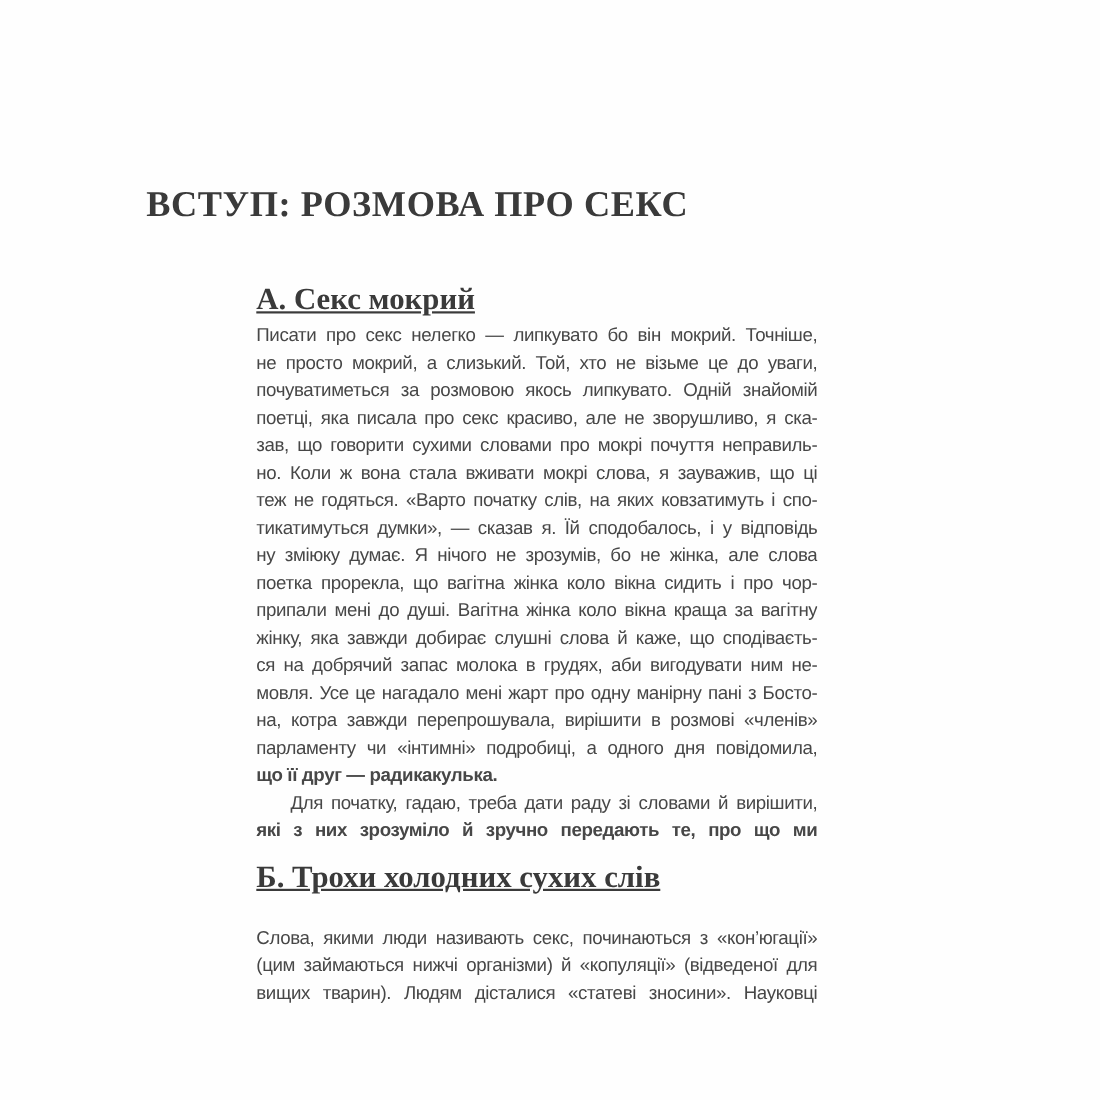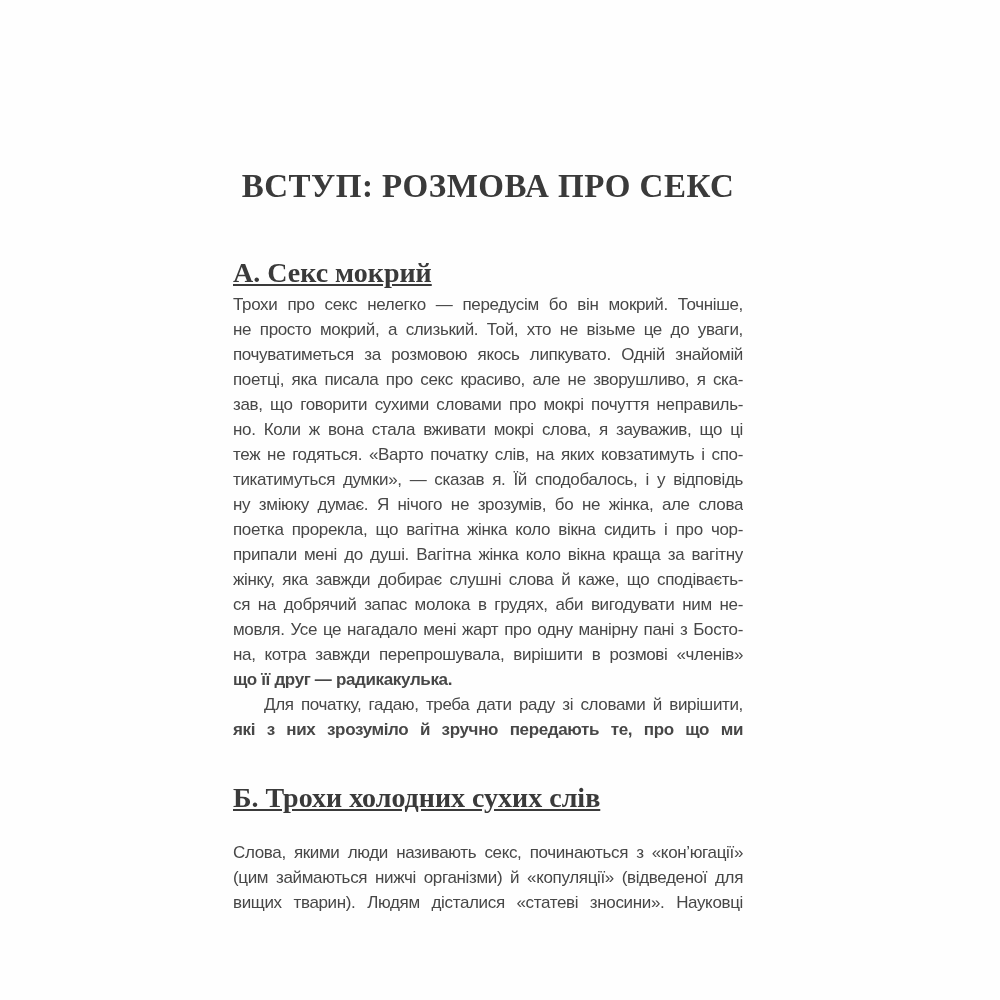--- a/index.html
+++ b/index.html
@@ -15,21 +15,20 @@
     background: var(--bg);
     overflow: hidden;
     font-family: "Liberation Sans", sans-serif;
   }
   .chapter-title {
     position: absolute;
     left: 133px;
     top: 170px;
     width: 710px;
     margin: 0;
-    text-align: center;
     font-family: "Liberation Serif", serif;
     font-weight: bold;
     font-size: 33px;
     line-height: 1;
     letter-spacing: 0.5px;
     color: var(--heading);
     white-space: nowrap;
   }
   .section-heading {
     position: absolute;
@@ -68,35 +67,36 @@
 </style>
 </head>
 <body>
 
 <div class="page">
   <h1 class="chapter-title">ВСТУП: РОЗМОВА ПРО СЕКС</h1>
 
   <h2 class="section-heading" id="heading-a">А. Секс мокрий</h2>
 
   <div class="para-flow" id="text-a">
-      <div class="line">Трохи про секс нелегко — передусім бо він мокрий. Точніше,</div>
+      <div class="line">Писати про секс нелегко — липкувато бо він мокрий. Точніше,</div>
       <div class="line">не просто мокрий, а слизький. Той, хто не візьме це до уваги,</div>
       <div class="line">почуватиметься за розмовою якось липкувато. Одній знайомій</div>
       <div class="line">поетці, яка писала про секс красиво, але не зворушливо, я ска-</div>
       <div class="line">зав, що говорити сухими словами про мокрі почуття неправиль-</div>
       <div class="line">но. Коли ж вона стала вживати мокрі слова, я зауважив, що ці</div>
       <div class="line">теж не годяться. «Варто початку слів, на яких ковзатимуть і спо-</div>
       <div class="line">тикатимуться думки», — сказав я. Їй сподобалось, і у відповідь</div>
       <div class="line">ну зміюку думає. Я нічого не зрозумів, бо не жінка, але слова</div>
       <div class="line">поетка прорекла, що вагітна жінка коло вікна сидить і про чор-</div>
       <div class="line">припали мені до душі. Вагітна жінка коло вікна краща за вагітну</div>
       <div class="line">жінку, яка завжди добирає слушні слова й каже, що сподіваєть-</div>
       <div class="line">ся на добрячий запас молока в грудях, аби вигодувати ним не-</div>
       <div class="line">мовля. Усе це нагадало мені жарт про одну манірну пані з Босто-</div>
       <div class="line">на, котра завжди перепрошувала, вирішити в розмові «членів»</div>
+      <div class="line">парламенту чи «інтимні» подробиці, а одного дня повідомила,</div>
       <div class="line no-justify">що її друг — радикакулька.</div>
       <div class="line indent">Для початку, гадаю, треба дати раду зі словами й вирішити,</div>
       <div class="line no-justify">які з них зрозуміло й зручно передають те, про що ми говоримо.</div>
     </div>
 
   <h2 class="section-heading" id="heading-b">Б. Трохи холодних сухих слів</h2>
 
   <div class="para-flow" id="text-b">
       <div class="line">Слова, якими люди називають секс, починаються з «кон’югації»</div>
       <div class="line">(цим займаються нижчі організми) й «копуляції» (відведеної для</div>

